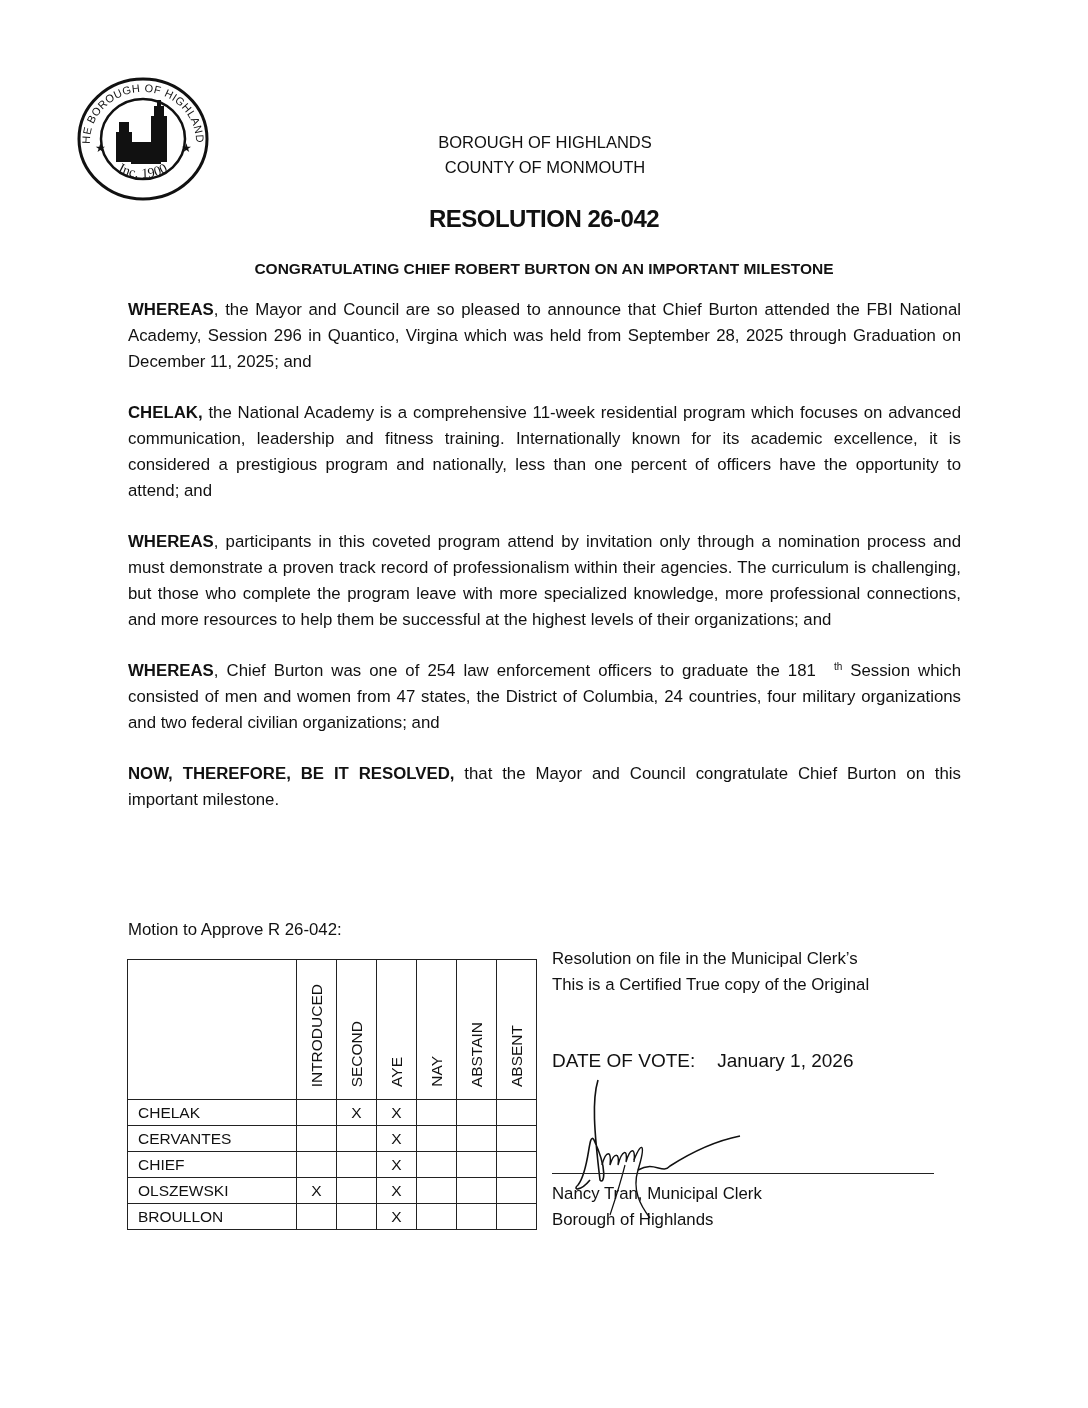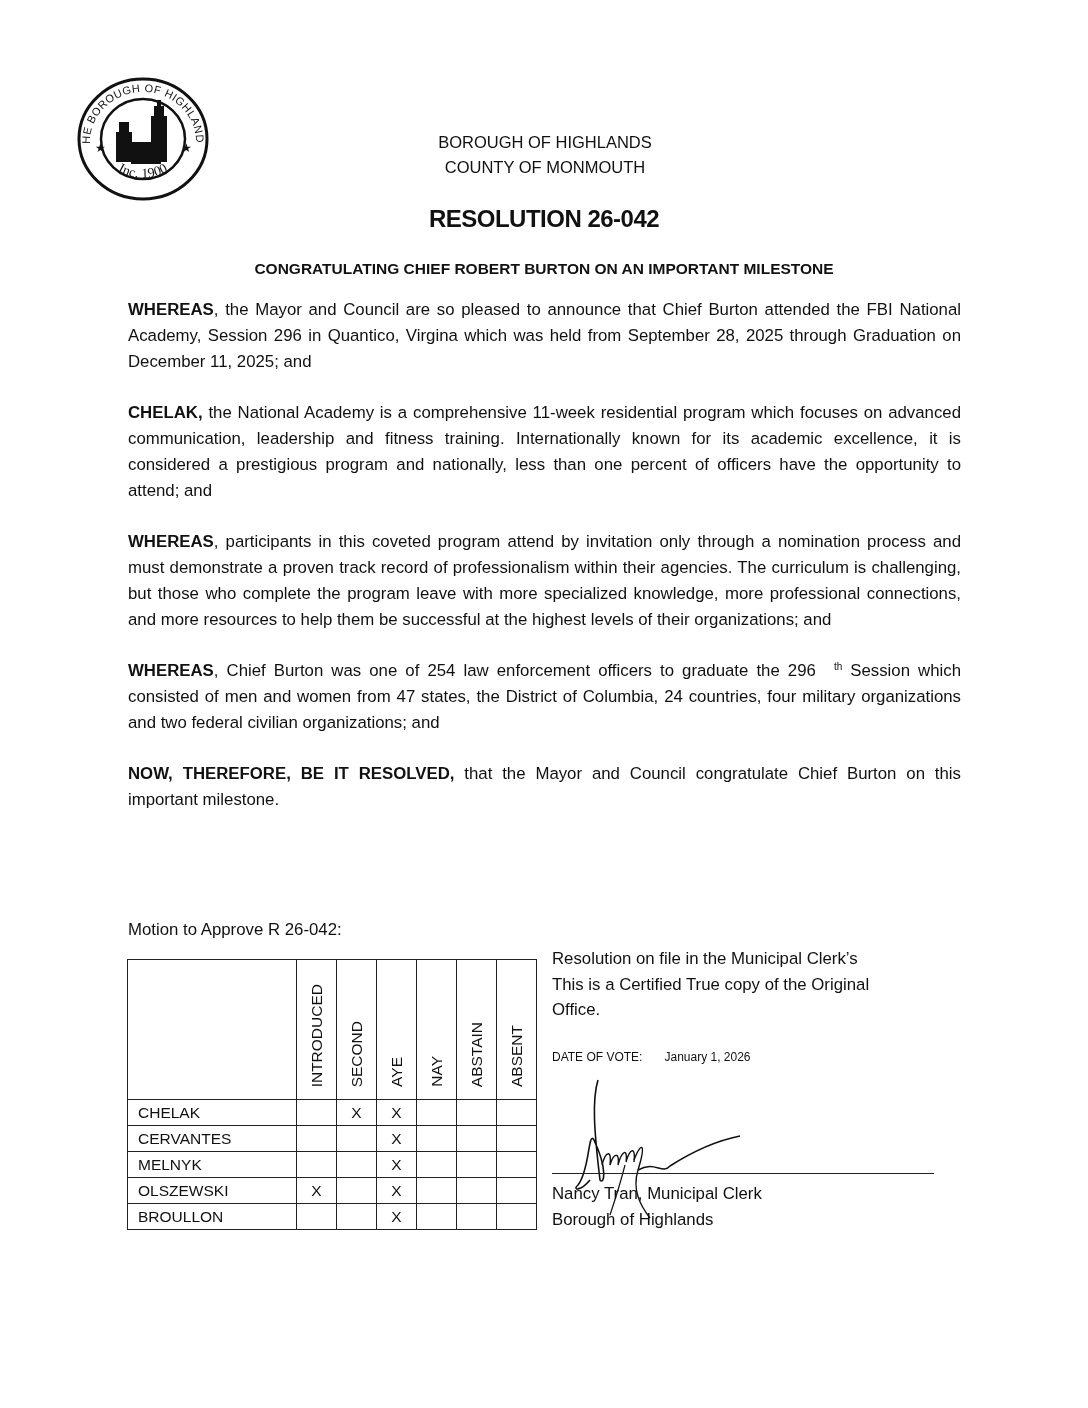--- a/index.html
+++ b/index.html
@@ -23,21 +23,21 @@
   table.votes td, table.votes th { border: 1.3px solid #222; padding: 0; }
   table.votes th { height: 139px; width: 39px; vertical-align: bottom; font-weight: normal; }
   table.votes th.namehdr { width: 168px; }
   .vert { writing-mode: vertical-rl; transform: rotate(180deg); display: inline-block;
           padding: 8px 0; white-space: nowrap; }
   table.votes td { height: 25px; text-align: center; }
   table.votes td.name { text-align: left; padding-left: 10px; width: 158px; }
   .cert { position: absolute; left: 552px; top: 946px; width: 400px; font-size: 16.8px;
           line-height: 25.5px; }
   .cert p { margin: 0; }
-  .datevote { position: absolute; left: 552px; top: 1050px; font-size: 12px; }
+  .datevote { position: absolute; left: 552px; top: 1050px; font-size: 19px; }
   .datevote span.val { margin-left: 22px; }
   .sig { position: absolute; left: 570px; top: 1070px; width: 190px; height: 150px; }
   .sigline { position: absolute; left: 552px; top: 1173px; width: 382px; border-top: 1.4px solid #222; }
   .clerk { position: absolute; left: 552px; top: 1181px; font-size: 16.8px; line-height: 25.5px; }
 </style>
 </head>
 <body>
 
 <div class="seal">
   <svg width="134" height="126" viewBox="0 0 134 126">
@@ -70,21 +70,21 @@
   <div>COUNTY OF MONMOUTH</div>
 </div>
 
 <div class="title">RESOLUTION 26-042</div>
 <div class="subtitle">CONGRATULATING CHIEF ROBERT BURTON ON AN IMPORTANT MILESTONE</div>
 
 <div class="body">
   <p><b>WHEREAS</b><span>, the Mayor and Council are so pleased to announce that Chief Burton attended the FBI National Academy, Session 296 in Quantico, Virgina which was held from September 28, 2025 through Graduation on December 11, 2025; and</span></p>
   <p><b>CHELAK,</b><span> the National Academy is a comprehensive 11-week residential program which focuses on advanced communication, leadership and fitness training. Internationally known for its academic excellence, it is considered a prestigious program and nationally, less than one percent of officers have the opportunity to attend; and</span></p>
   <p><b>WHEREAS</b><span>, participants in this coveted program attend by invitation only through a nomination process and must demonstrate a proven track record of professionalism within their agencies.  The curriculum is challenging, but those who complete the program leave with more specialized knowledge, more professional connections, and more resources to help them be successful at the highest levels of their organizations; and</span></p>
-  <p><b>WHEREAS</b><span>, Chief Burton was one of 254 law enforcement officers to graduate the 296</span><sup>th</sup><span> Session which consisted of men and women from 47 states, the District of Columbia, 24 countries, four military organizations and two federal civilian organizations; and</span></p>
+  <p><b>WHEREAS</b><span>, Chief Burton was one of 254 law enforcement officers to graduate the 181</span><sup>th</sup><span> Session which consisted of men and women from 47 states, the District of Columbia, 24 countries, four military organizations and two federal civilian organizations; and</span></p>
   <p><b>NOW, THEREFORE, BE IT RESOLVED,</b><span> that the Mayor and Council congratulate Chief Burton on this important milestone.</span></p>
 </div>
 
 <div class="motion">Motion to Approve R 26-042:</div>
 
 <table class="votes">
   <tbody>
       <tr>
     <th class="namehdr"></th>
     <th><span class="vert">INTRODUCED</span></th>
@@ -106,21 +106,21 @@
   <tr>
     <td class="name">CERVANTES</td>
     <td></td>
     <td></td>
     <td>X</td>
     <td></td>
     <td></td>
     <td></td>
   </tr>
   <tr>
-    <td class="name">MELNYK</td>
+    <td class="name">CHIEF</td>
     <td></td>
     <td></td>
     <td>X</td>
     <td></td>
     <td></td>
     <td></td>
   </tr>
   <tr>
     <td class="name">OLSZEWSKI</td>
     <td>X</td>
@@ -138,21 +138,20 @@
     <td></td>
     <td></td>
     <td></td>
   </tr>
 </tbody>
   </table>
 
 <div class="cert">
   <p>Resolution on file in the Municipal Clerk’s</p>
   <p>This is a Certified True copy of the Original</p>
-  <p>Office.</p>
 </div>
 <div class="datevote">
   <span>DATE OF VOTE:</span><span class="val">January 1, 2026</span>
 </div>
 
 <svg class="sig" viewBox="0 0 190 150">
   <path d="M 28 10 C 22 30, 24 60, 30 110 C 34 115, 38 100, 24 70 C 18 60, 20 100, 8 115 C 2 120, 10 122, 20 110" fill="none" stroke="#111" stroke-width="1.6"></path>
   <path d="M 32 95 C 36 80, 42 80, 40 95 C 44 82, 50 82, 48 95 C 52 80, 58 78, 56 92 C 60 78, 66 76, 64 92" fill="none" stroke="#111" stroke-width="1.4"></path>
   <path d="M 64 90 C 72 70, 76 74, 68 100 C 62 120, 70 135, 80 148" fill="none" stroke="#111" stroke-width="1.4"></path>
   <path d="M 68 100 C 85 90, 92 105, 100 96 C 125 80, 150 70, 170 66" fill="none" stroke="#111" stroke-width="1.5"></path>

